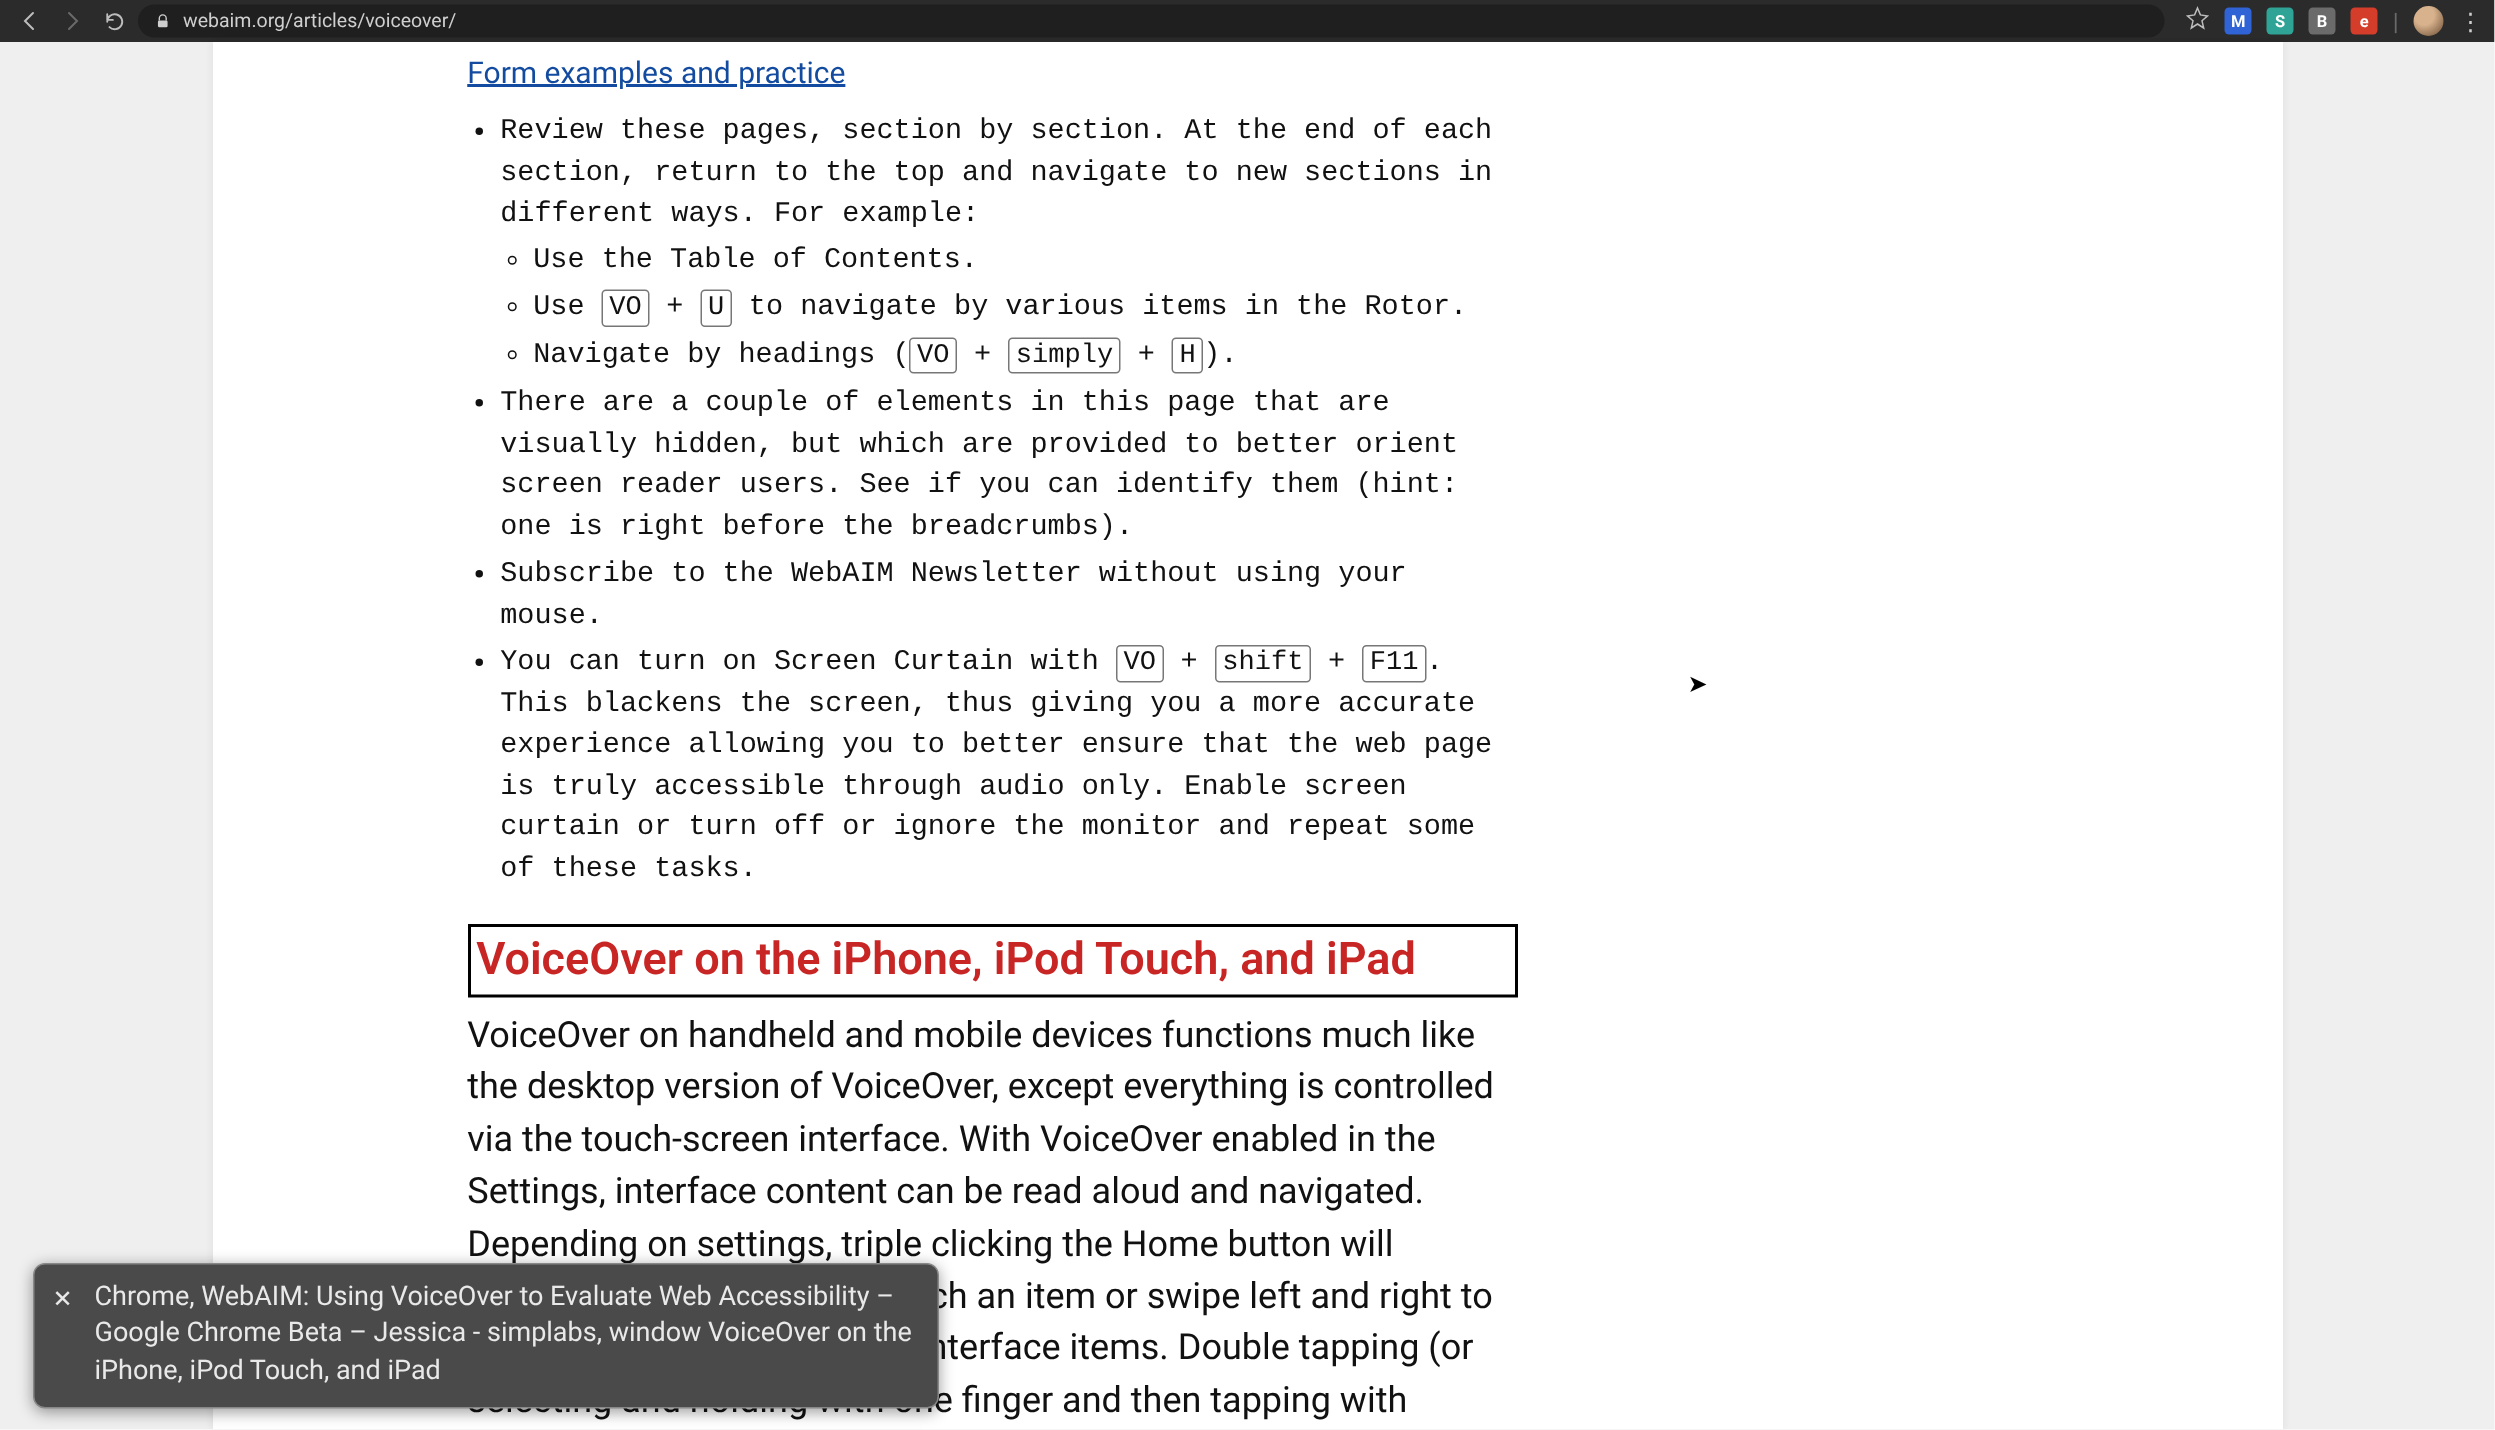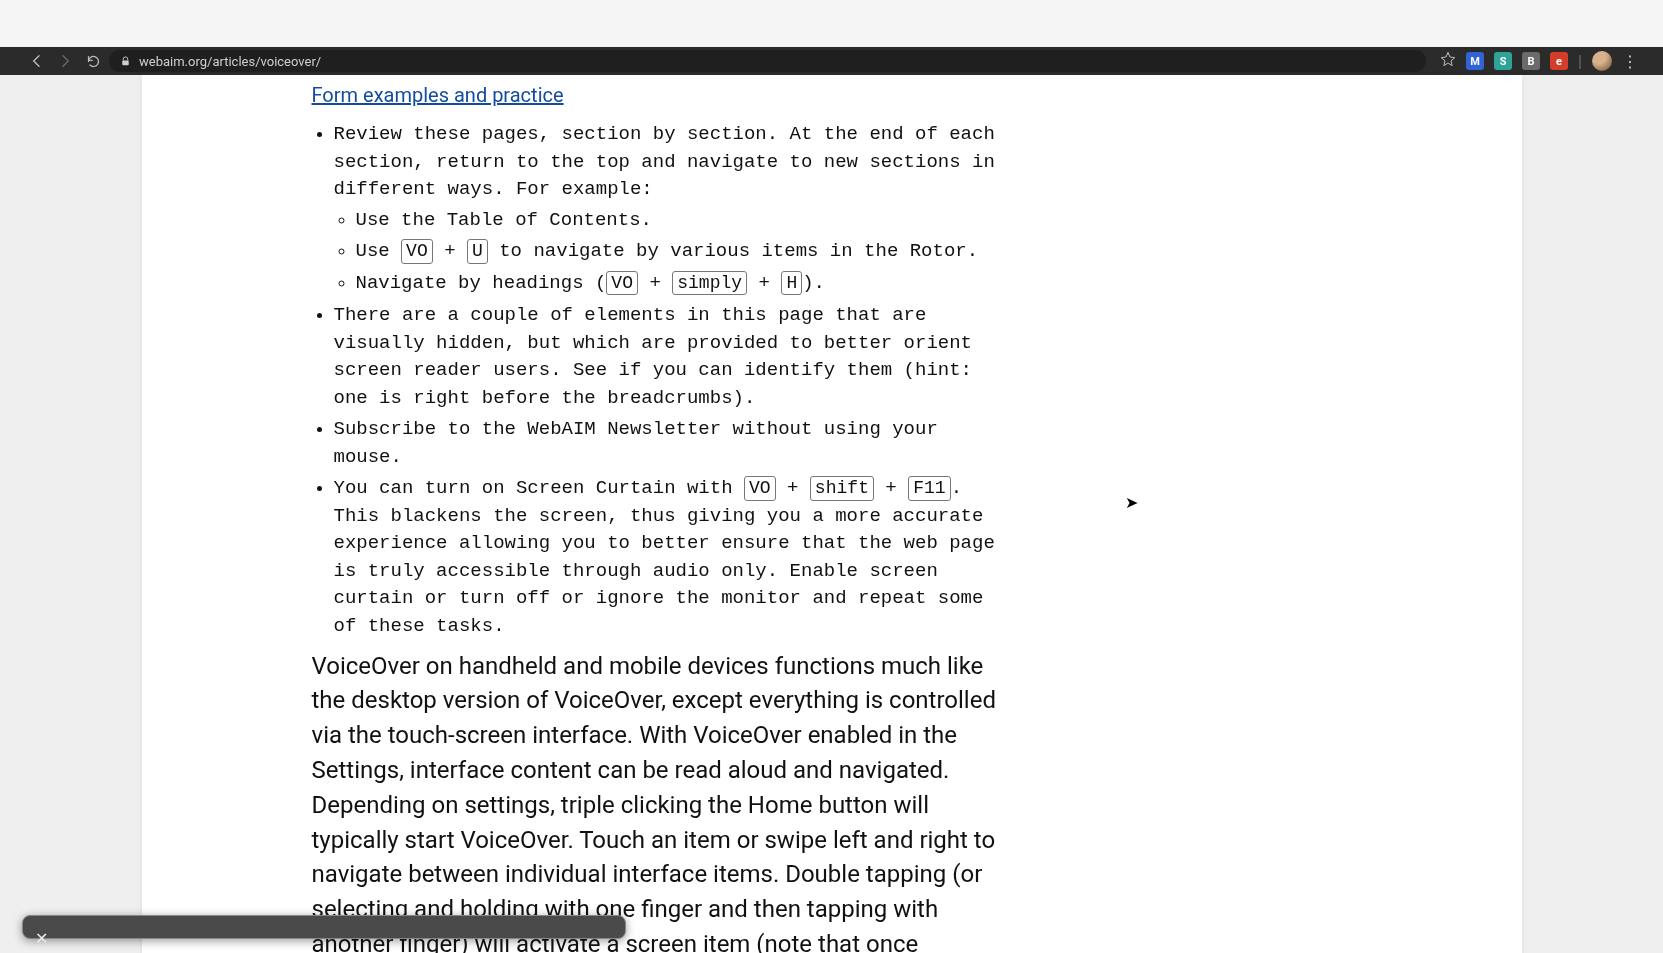--- a/index.html
+++ b/index.html
@@ -11,23 +11,22 @@
   overflow: hidden;
   position: relative;
 }
 
 
 .browser-toolbar {
   height: 28px;
   background: #2b2b2b;
   display: flex;
   align-items: center;
-  padding: 0 25px;
+  padding: 0 8px;
   gap: 4px;
-  margin-top: 47px;
 }
 .nav-btn {
   width: 24px;
   height: 24px;
   display: flex;
   align-items: center;
   justify-content: center;
   color: #bdbdbd;
   cursor: pointer;
 }
@@ -262,30 +261,32 @@
             </li>
           </ul>
         </li>
         <li><span>There are a couple of elements in this page that are visually hidden, but which are provided to better orient screen reader users. See if you can identify them (hint: one is right before the breadcrumbs).</span></li>
         <li><span>Subscribe to the WebAIM Newsletter without using your mouse.</span></li>
         <li>
           <span>You can turn on Screen Curtain with </span><kbd>VO</kbd><span> + </span><kbd>shift</kbd><span> + </span><kbd>F11</kbd><span>. This blackens the screen, thus giving you a more accurate experience allowing you to better ensure that the web page is truly accessible through audio only. Enable screen curtain or turn off or ignore the monitor and repeat some of these tasks.</span>
         </li>
       </ul>
 
+      <h2 class="mobile-heading">VoiceOver on the iPhone, iPod Touch, and iPad</h2>
 
       <p class="body-para">VoiceOver on handheld and mobile devices functions much like the desktop version of VoiceOver, except everything is controlled via the touch-screen interface. With VoiceOver enabled in the Settings, interface content can be read aloud and navigated. Depending on settings, triple clicking the Home button will typically start VoiceOver. Touch an item or swipe left and right to navigate between individual interface items. Double tapping (or selecting and holding with one finger and then tapping with another finger) will activate a screen item (note that once selected, you can double tap anywhere else on the screen to activate the selected item).</p>
       <p class="body-para">While there is much you can do with VoiceOver on the iPhone, to perform basic web accessibility evaluation in Safari, simply open Safari and browse to the page you want to evaluate. The following core functions are available:</p>
 
       <ul class="mobile-fns">
         <li><span style="visibility:hidden;">Read from the top: Swipe t</span><span>wo fingers upward</span></li>
 
       </ul>
 
     </div>
   </div>
 
   <div class="cursor">➤</div>
 </div>
 
 <div class="caption-box">
   <span class="caption-close">✕</span>
+  <span>Chrome, WebAIM: Using VoiceOver to Evaluate Web Accessibility – Google Chrome Beta – Jessica - simplabs, window VoiceOver on the iPhone, iPod Touch, and iPad</span>
 </div>
 
 </body></html>

